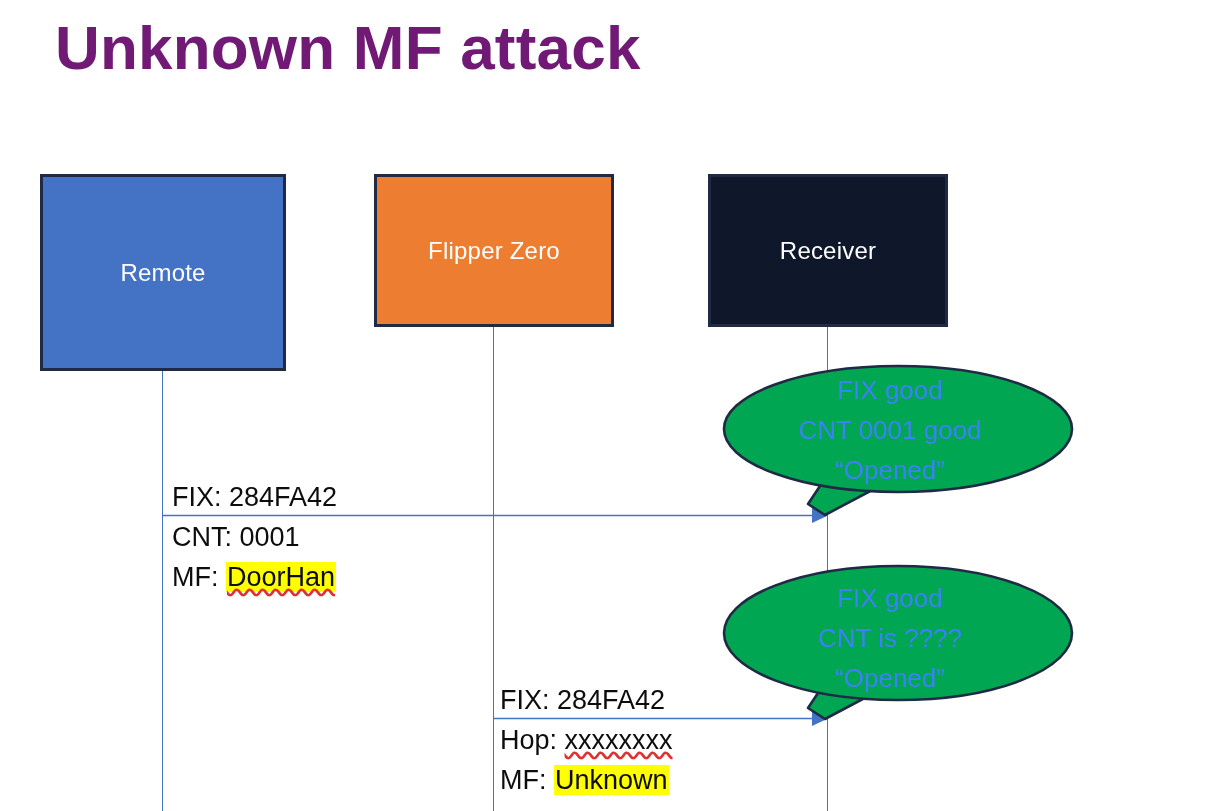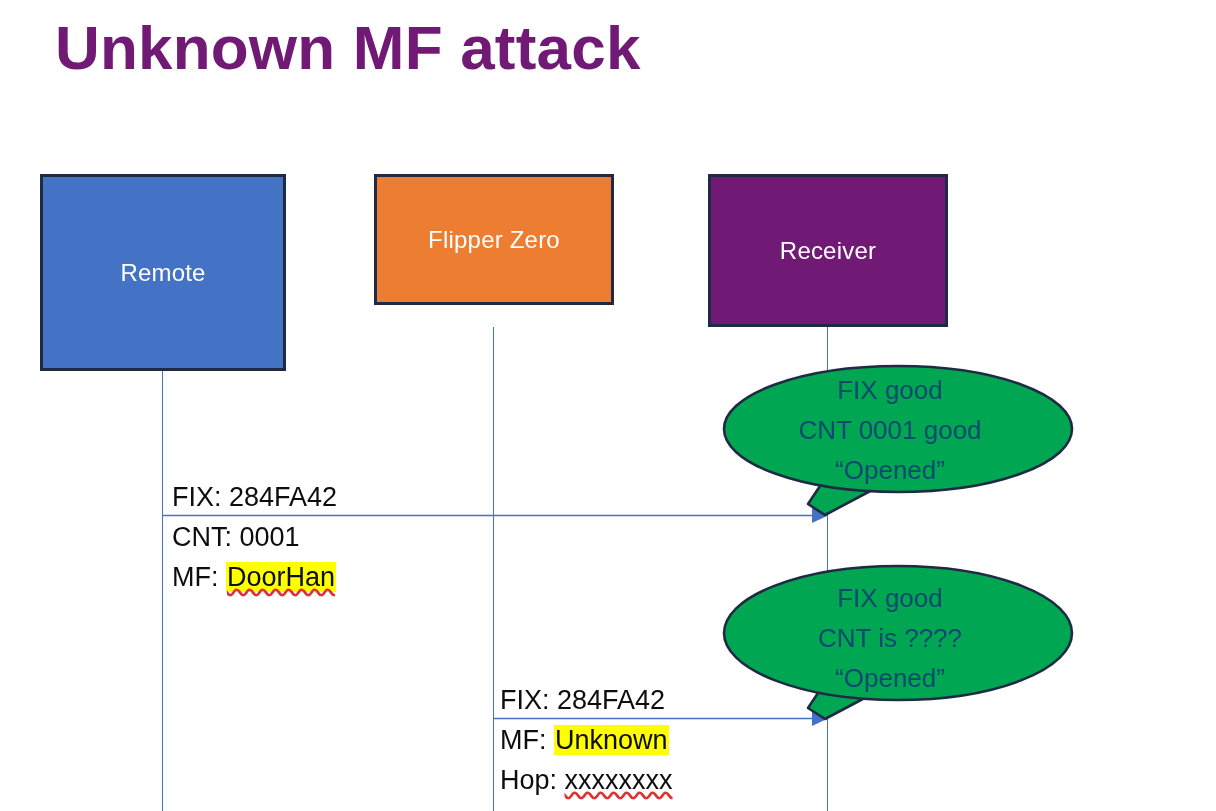--- a/index.html
+++ b/index.html
@@ -37,22 +37,22 @@
     border: 3px solid #1f2a44;
     display: flex;
     align-items: center;
     justify-content: center;
     color: #ffffff;
     font-size: 24px;
     font-weight: 400;
     letter-spacing: 0.2px;
   }
   #actor-remote   { left: 40px;  top: 174px; width: 246px; height: 197px; background: #4472C4; }
-  #actor-flipper  { left: 374px; top: 174px; width: 240px; height: 131px; background: #ED7D31; }
-  #actor-receiver { left: 708px; top: 174px; width: 240px; height: 153px; background: #701a75; }
+  #actor-flipper  { left: 374px; top: 174px; width: 240px; height: 153px; background: #ED7D31; }
+  #actor-receiver { left: 708px; top: 174px; width: 240px; height: 153px; background: #0f172a; }
 
   
   .lifeline {
     position: absolute;
     width: 1px;
     background: #4472C4;
     top: 327px;
     height: 484px;
   }
   #lifeline-remote   { left: 162px; }
@@ -95,21 +95,21 @@
   
   .callout { position: absolute; }
   #callout-1 { left: 716px; top: 352px; width: 364px; height: 175px; }
   #callout-2 { left: 716px; top: 558px; width: 364px; height: 175px; }
 
   .callout-text {
     position: absolute;
     left: 0;
     width: 348px;
     text-align: center;
-    color: #0c4a6e;
+    color: #3b82f6;
     font-size: 26px;
     line-height: 40px;
     pointer-events: none;
   }
   #callout-1 .callout-text { top: 18px; }
   #callout-2 .callout-text { top: 20px; }
 </style>
 </head>
 <body>
 
@@ -149,24 +149,24 @@
 
 <svg class="msg-arrow" id="arrow-2" viewBox="0 0 337 22">
   <line x1="0" y1="10.5" x2="319" y2="10.5" stroke="#4472C4" stroke-width="1.6"></line>
   <polygon points="319,3 335,10.5 319,18" fill="#4472C4"></polygon>
 </svg>
 
 <div class="msg-text" id="msg2-above">FIX: 284FA42</div>
 
 <div class="msg-text" id="msg2-below">
   <div>
-    <span>MF: </span><span class="hl">Unknown</span>
+    <span>Hop: </span><span class="squiggle">xxxxxxxx</span>
   </div>
   <div>
-    <span>Hop: </span><span class="squiggle">xxxxxxxx</span>
+    <span>MF: </span><span class="hl">Unknown</span>
   </div>
 </div>
 
 <div class="callout" id="callout-1">
   <svg width="364" height="175" viewBox="0 0 364 175">
     <path d="M 108 128 L 92 152 L 109 163 L 160 136 Z" fill="#00A651" stroke="#1F2A44" stroke-width="2.6" stroke-linejoin="round"></path>
     <ellipse cx="182" cy="77" rx="174" ry="63" fill="#00A651" stroke="#1F2A44" stroke-width="2.6"></ellipse>
   </svg>
   <div class="callout-text">
     <div>FIX good</div>

